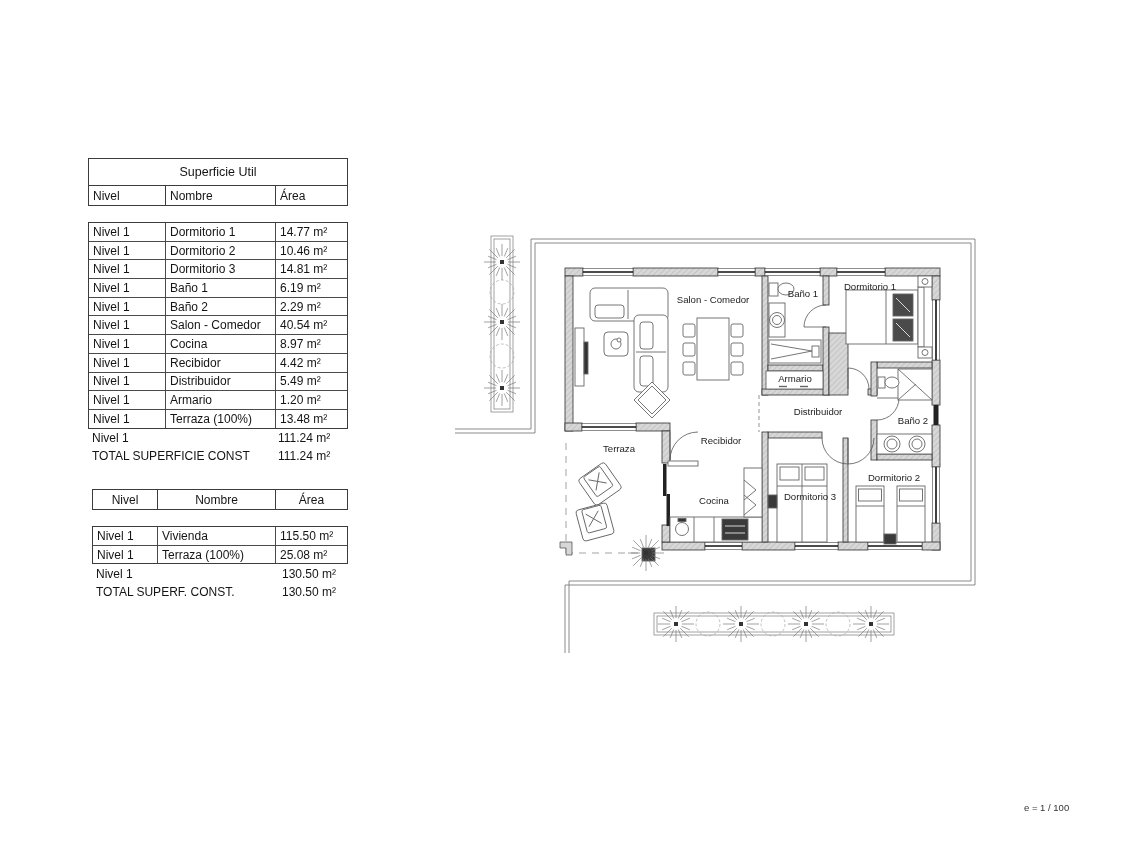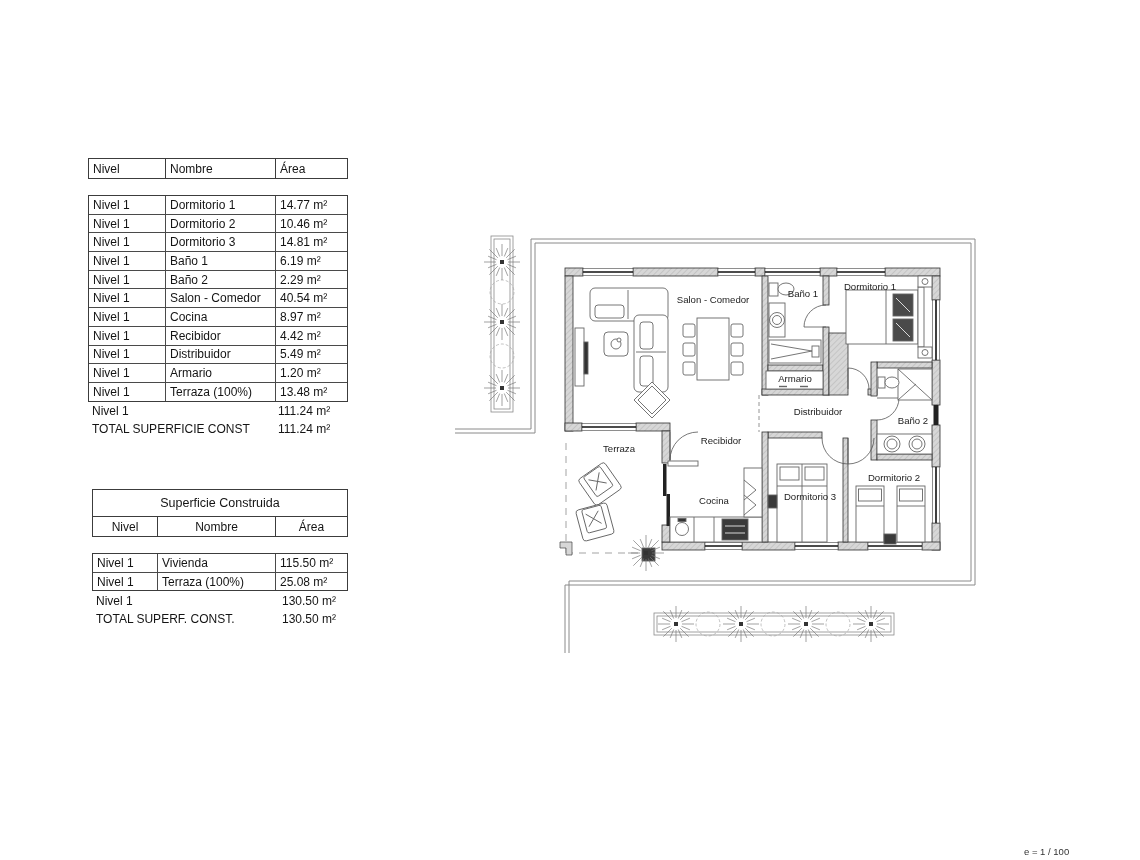--- a/index.html
+++ b/index.html
@@ -30,27 +30,28 @@
   .t-row .t-cell + .t-cell{border-left:1px solid #4a4a4a;}
 
   .t-sumrow{display:grid;grid-template-columns:186px 74px;height:17.5px;}
   .t-sumrow .t-cell{display:flex;align-items:center;padding:0 4px;white-space:nowrap;}
   .t-sum{margin-top:1px;}
 
   
   #plan{position:absolute;left:0;top:0;width:1140px;height:860px;}
   .room-label{font-family:"Liberation Sans", sans-serif;font-size:9.6px;fill:#222;
               text-anchor:middle;}
-  #scale-note{position:absolute;left:1024px;top:802px;font-size:9.5px;color:#333;margin-top:44px;}
+  #scale-note{position:absolute;left:1024px;top:802px;font-size:9.5px;color:#333;}
 </style>
 </head>
 <body>
 
 <div class="area-table" id="table-util">
   <div class="t-headbox">
+    <div class="t-title">Superficie Util</div>
     <div class="t-cols">
         <div class="t-cell">Nivel</div>
         <div class="t-cell">Nombre</div>
         <div class="t-cell">Área</div>
       </div>
   </div>
   <div class="t-databox">
       <div class="t-row">
         <div class="t-cell">Nivel 1</div>
         <div class="t-cell">Dormitorio 1</div>
@@ -114,21 +115,20 @@
     </div>
     <div class="t-sumrow">
       <div class="t-cell">TOTAL SUPERFICIE CONST</div>
       <div class="t-cell">111.24 m²</div>
     </div>
   </div>
 </div>
 
 <div class="area-table" id="table-const">
   <div class="t-headbox">
-    <div class="t-title">Superficie Construida</div>
     <div class="t-cols">
         <div class="t-cell">Nivel</div>
         <div class="t-cell">Nombre</div>
         <div class="t-cell">Área</div>
       </div>
   </div>
   <div class="t-databox">
       <div class="t-row">
         <div class="t-cell">Nivel 1</div>
         <div class="t-cell">Vivienda</div>

